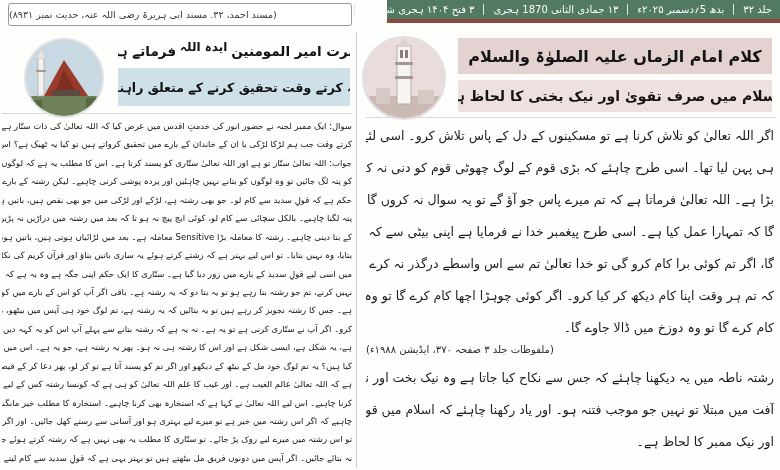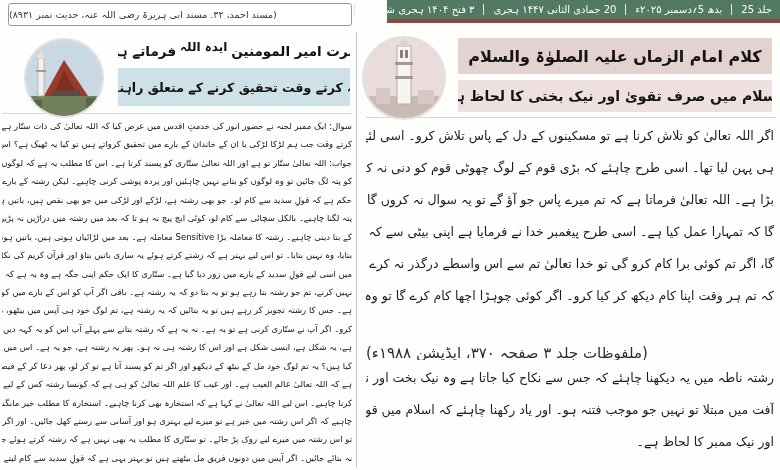--- a/index.html
+++ b/index.html
@@ -42,21 +42,21 @@
     display:flex;align-items:center;justify-content:center;
     font-size:14px;font-weight:bold;color:#141414;white-space:nowrap;overflow:hidden;
   }
   .r-body{
     position:absolute;left:366px;top:120px;width:408px;height:230px;
     font-size:12.5px;overflow:hidden;
   }
   .r-body .jline{height:32px;line-height:32px;}
   .r-citation{
     position:absolute;left:366px;top:344px;width:300px;height:16px;
-    font-size:15px;color:#2d2d2d;direction:rtl;text-align:left;white-space:nowrap;overflow:hidden;
+    font-size:10px;color:#2d2d2d;direction:rtl;text-align:left;white-space:nowrap;overflow:hidden;
   }
   .r-body2{
     position:absolute;left:366px;top:362px;width:408px;height:102px;
     font-size:12.5px;overflow:hidden;
   }
   .r-body2 .jline{height:32px;line-height:32px;}
   .jline{
     direction:rtl;text-align:justify;text-align-last:justify;
     white-space:nowrap;overflow:hidden;
   }
@@ -82,23 +82,23 @@
 </style>
 </head>
 <body>
 
 <div id="page">
 
   <div class="ref-box">
     <span>(مسند احمد، ۳۲. مسند ابی ہریرۃ رضی اللہ عنہ، حدیث نمبر ۸۹۳۱)</span>
   </div>
   <div class="green-bar">
-    <span class="seg">جلد 25</span>
+    <span class="seg">جلد ۳۲</span>
     <span class="seg">بدھ 5؍دسمبر ۲۰۲۵ء</span>
-    <span class="seg">20 جمادی الثانی ۱۴۴۷ ہجری</span>
+    <span class="seg">۱۳ جمادی الثانی 1870 ہجری</span>
     <span class="seg">۳ فتح ۱۴۰۴ ہجری شمسی</span>
     <span class="seg">شمارہ ۲۸</span>
   </div>
 
   <div class="gutter"></div>
   <div class="hline" style="left:2px;top:113px;width:350px;"></div>
   <div class="hline" style="left:366px;top:117px;width:410px;"></div>
 
   <div class="photo" style="left:362px;top:36px;width:84px;height:84px;">
     <svg width="80" height="80" viewBox="0 0 80 80">
@@ -120,20 +120,21 @@
   <div class="r-title-band">
     <span>اسلام میں صرف تقویٰ اور نیک بختی کا لحاظ ہے</span>
   </div>
   <div class="r-body indent-first">
       <div class="jline">اگر اللہ تعالیٰ کو تلاش کرنا ہے تو مسکینوں کے دل کے پاس تلاش کرو۔ اسی لئے پیغمبروں نے مسکینی کا جامہ</div>
       <div class="jline">ہی پہن لیا تھا۔ اسی طرح چاہئے کہ بڑی قوم کے لوگ چھوٹی قوم کو دنی نہ کریں اور نہ کوئی یہ کہے کہ میرا خاندان</div>
       <div class="jline">بڑا ہے۔ اللہ تعالیٰ فرماتا ہے کہ تم میرے پاس جو آؤ گے تو یہ سوال نہ کروں گا کہ تمہاری قوم کیا ہے بلکہ سوال یہ ہو</div>
       <div class="jline">گا کہ تمہارا عمل کیا ہے۔ اسی طرح پیغمبر خدا نے فرمایا ہے اپنی بیٹی سے کہ اے فاطمہ! خدا تعالیٰ ذات کو نہیں دیکھے</div>
       <div class="jline">گا، اگر تم کوئی برا کام کرو گی تو خدا تعالیٰ تم سے اس واسطے درگذر نہ کرے گا کہ تم رسول کی بیٹی ہو۔ پس چاہیے</div>
       <div class="jline">کہ تم ہر وقت اپنا کام دیکھ کر کیا کرو۔ اگر کوئی چوہڑا اچھا کام کرے گا تو وہ بخشا جاوے گا اور اگر سیّد ہو کر برا</div>
+      <div class="jline lastline">کام کرے گا تو وہ دوزخ میں ڈالا جاوے گا۔</div>
     </div>
   <div class="r-citation">(ملفوظات جلد ۳ صفحہ ۳۷۰، ایڈیشن ۱۹۸۸ء)</div>
   <div class="r-body2">
       <div class="jline">رشتہ ناطہ میں یہ دیکھنا چاہئے کہ جس سے نکاح کیا جاتا ہے وہ نیک بخت اور نیک وضع آدمی ہے اور کسی ایسی</div>
       <div class="jline">آفت میں مبتلا تو نہیں جو موجب فتنہ ہو۔ اور یاد رکھنا چاہئے کہ اسلام میں قوموں کا کچھ بھی لحاظ نہیں صرف تقویٰ</div>
       <div class="jline lastline">اور نیک ممبر کا لحاظ ہے۔</div>
     </div>
 
   <div class="photo" style="left:24px;top:38px;width:80px;height:80px;">
     <svg width="76" height="76" viewBox="0 0 76 76">

